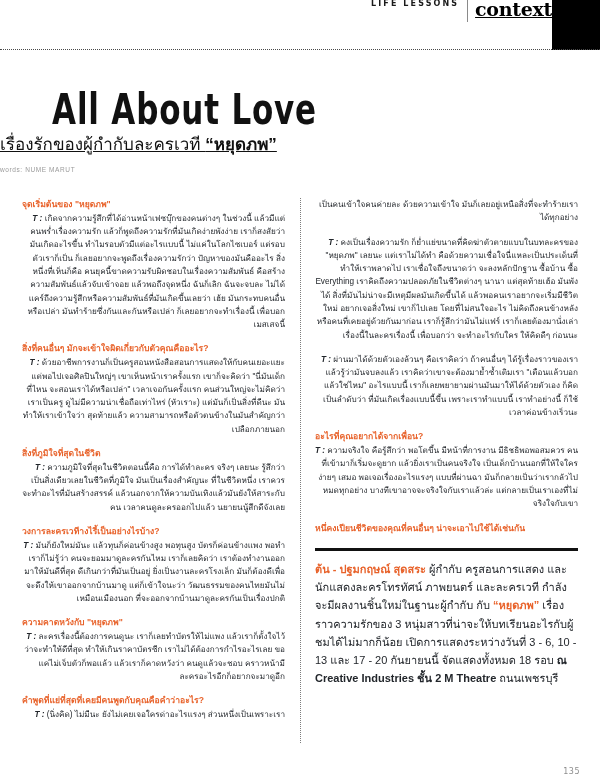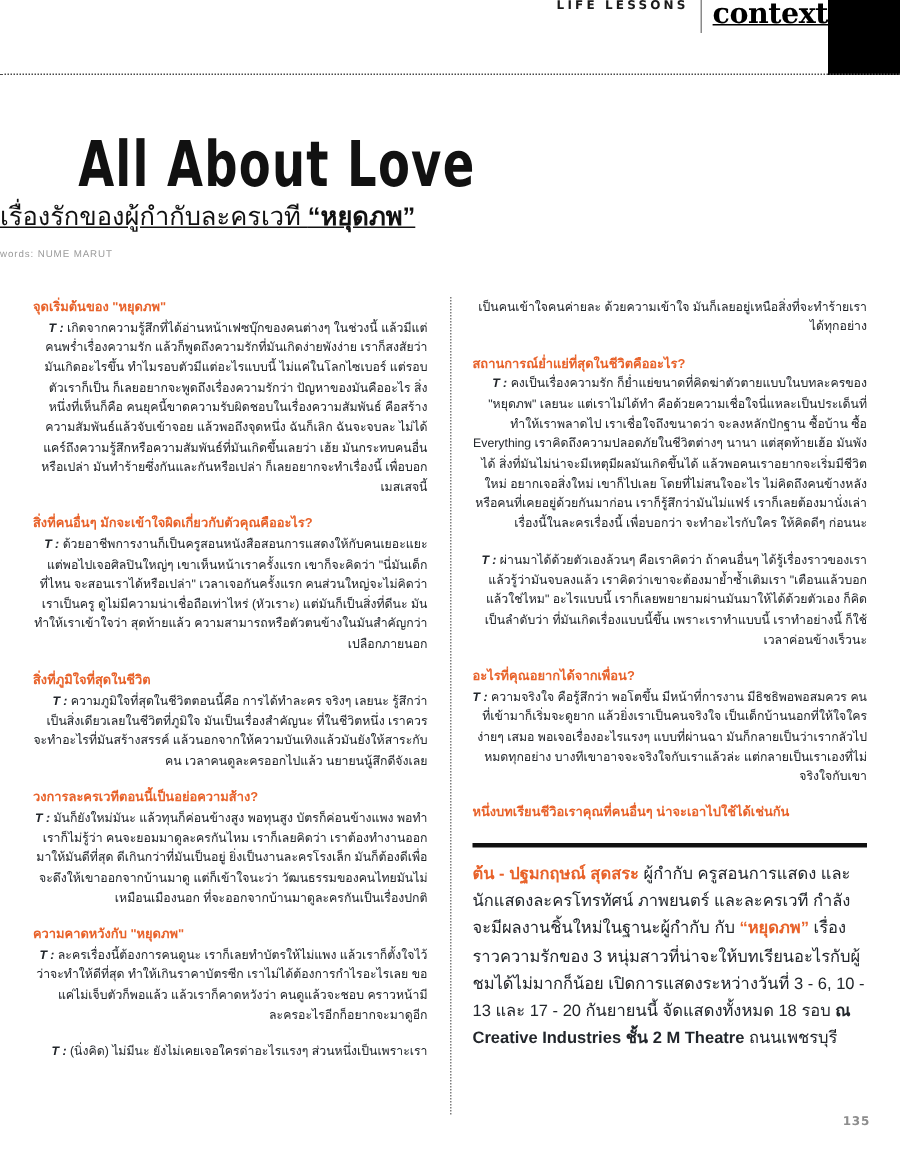--- a/index.html
+++ b/index.html
@@ -189,24 +189,24 @@
     line-height: 1.66;
   }
   .bio-text .name { color: #e8622a; font-weight: 700; }
   .bio-text .hl { color: #e8622a; font-weight: 700; }
   .bio-text .venue { font-weight: 700; color: #22262b; }
 
   
   .folio {
     position: absolute;
     right: 20px;
-    bottom: 28px;
+    bottom: 4px;
     font-family: "DejaVu Sans", "Liberation Sans", sans-serif;
     font-size: 8px;
-    font-weight: 700;
+    font-weight: 400;
     color: #8d8d8d;
     letter-spacing: 0.5px;
     margin-top: 28px;
   }
 </style>
 </head>
 <body>
 
 <div class="page">
 
@@ -241,61 +241,61 @@
         <div class="qa-q">สิ่งที่คนอื่นๆ มักจะเข้าใจผิดเกี่ยวกับตัวคุณคืออะไร?</div>
         <div class="qa-a"><span class="spk">T :</span><span> ด้วยอาชีพการงานก็เป็นครูสอนหนังสือสอนการแสดงให้กับคนเยอะแยะ แต่พอไปเจอศิลปินใหญ่ๆ เขาเห็นหน้าเราครั้งแรก เขาก็จะคิดว่า "นี่มันเด็กที่ไหน จะสอนเราได้หรือเปล่า" เวลาเจอกันครั้งแรก คนส่วนใหญ่จะไม่คิดว่าเราเป็นครู ดูไม่มีความน่าเชื่อถือเท่าไหร่ (หัวเราะ) แต่มันก็เป็นสิ่งที่ดีนะ มันทำให้เราเข้าใจว่า สุดท้ายแล้ว ความสามารถหรือตัวตนข้างในมันสำคัญกว่าเปลือกภายนอก</span></div>
       </div>
 
       <div class="qa">
         <div class="qa-q">สิ่งที่ภูมิใจที่สุดในชีวิต</div>
         <div class="qa-a"><span class="spk">T :</span><span> ความภูมิใจที่สุดในชีวิตตอนนี้คือ การได้ทำละคร จริงๆ เลยนะ รู้สึกว่าเป็นสิ่งเดียวเลยในชีวิตที่ภูมิใจ มันเป็นเรื่องสำคัญนะ ที่ในชีวิตหนึ่ง เราควรจะทำอะไรที่มันสร้างสรรค์ แล้วนอกจากให้ความบันเทิงแล้วมันยังให้สาระกับคน เวลาคนดูละครออกไปแล้ว นยายนนู้สึกดีจังเลย</span></div>
       </div>
 
       <div class="qa">
-        <div class="qa-q">วงการละครเวทีตอนนี้เป็นอย่อความส้าง?</div>
+        <div class="qa-q">วงการละครเวทีางไรี้เป็นอย่างไรบ้าง?</div>
         <div class="qa-a"><span class="spk">T :</span><span> มันก็ยังใหม่มันะ แล้วทุนก็ค่อนข้างสูง พอทุนสูง บัตรก็ค่อนข้างแพง พอทำเราก็ไม่รู้ว่า คนจะยอมมาดูละครกันไหม เราก็เลยคิดว่า เราต้องทำงานออกมาให้มันดีที่สุด ดีเกินกว่าที่มันเป็นอยู่ ยิ่งเป็นงานละครโรงเล็ก มันก็ต้องดีเพื่อจะดึงให้เขาออกจากบ้านมาดู แต่ก็เข้าใจนะว่า วัฒนธรรมของคนไทยมันไม่เหมือนเมืองนอก ที่จะออกจากบ้านมาดูละครกันเป็นเรื่องปกติ</span></div>
       </div>
 
       <div class="qa">
         <div class="qa-q">ความคาดหวังกับ "หยุดภพ"</div>
         <div class="qa-a"><span class="spk">T :</span><span> ละครเรื่องนี้ต้องการคนดูนะ เราก็เลยทำบัตรให้ไม่แพง แล้วเราก็ตั้งใจไว้ว่าจะทำให้ดีที่สุด ทำให้เกินราคาบัตรซีก เราไม่ได้ต้องการกำไรอะไรเลย ขอแค่ไม่เจ็บตัวก็พอแล้ว แล้วเราก็คาดหวังว่า คนดูแล้วจะชอบ คราวหน้ามีละครอะไรอีกก็อยากจะมาดูอีก</span></div>
       </div>
 
       <div class="qa">
+        <div class="qa-q">คำพูดที่แย่ที่สุดที่เคยมีคนพูดกับคุณคือคำว่าอะไร?</div>
         <div class="qa-a"><span class="spk">T :</span><span> (นิ่งคิด) ไม่มีนะ ยังไม่เคยเจอใครด่าอะไรแรงๆ ส่วนหนึ่งเป็นเพราะเรา</span></div>
       </div>
 
     </div>
 
     <div class="col-divider">
       <div class="dots"></div>
     </div>
 
     <div class="col">
 
       <div class="qa">
         <div class="qa-a">เป็นคนเข้าใจคนค่ายละ ด้วยความเข้าใจ มันก็เลยอยู่เหนือสิ่งที่จะทำร้ายเราได้ทุกอย่าง</div>
       </div>
 
       <div class="qa">
-        <div class="qa-q">สถานการณ์ย่ำแย่ที่สุดในชีวิตคืออะไร?</div>
         <div class="qa-a"><span class="spk">T :</span><span> คงเป็นเรื่องความรัก ก็ย่ำแย่ขนาดที่คิดฆ่าตัวตายแบบในบทละครของ "หยุดภพ" เลยนะ แต่เราไม่ได้ทำ คือด้วยความเชื่อใจนี่แหละเป็นประเด็นที่ทำให้เราพลาดไป เราเชื่อใจถึงขนาดว่า จะลงหลักปักฐาน ซื้อบ้าน ซื้อ Everything เราคิดถึงความปลอดภัยในชีวิตต่างๆ นานา แต่สุดท้ายเฮ้อ มันพังได้ สิ่งที่มันไม่น่าจะมีเหตุมีผลมันเกิดขึ้นได้ แล้วพอคนเราอยากจะเริ่มมีชีวิตใหม่ อยากเจอสิ่งใหม่ เขาก็ไปเลย โดยที่ไม่สนใจอะไร ไม่คิดถึงคนข้างหลัง หรือคนที่เคยอยู่ด้วยกันมาก่อน เราก็รู้สึกว่ามันไม่แฟร์ เราก็เลยต้องมานั่งเล่าเรื่องนี้ในละครเรื่องนี้ เพื่อบอกว่า จะทำอะไรกับใคร ให้คิดดีๆ ก่อนนะ</span></div>
       </div>
 
       <div class="qa">
         <div class="qa-a"><span class="spk">T :</span><span> ผ่านมาได้ด้วยตัวเองล้วนๆ คือเราคิดว่า ถ้าคนอื่นๆ ได้รู้เรื่องราวของเราแล้วรู้ว่ามันจบลงแล้ว เราคิดว่าเขาจะต้องมาย้ำซ้ำเติมเรา "เตือนแล้วบอกแล้วใช่ไหม" อะไรแบบนี้ เราก็เลยพยายามผ่านมันมาให้ได้ด้วยตัวเอง ก็คิดเป็นลำดับว่า ที่มันเกิดเรื่องแบบนี้ขึ้น เพราะเราทำแบบนี้ เราทำอย่างนี้ ก็ใช้เวลาค่อนข้างเร็วนะ</span></div>
       </div>
 
       <div class="qa">
         <div class="qa-q">อะไรที่คุณอยากได้จากเพื่อน?</div>
         <div class="qa-a"><span class="spk">T :</span><span> ความจริงใจ คือรู้สึกว่า พอโตขึ้น มีหน้าที่การงาน มีธิชธิพอพอสมควร คนที่เข้ามาก็เริ่มจะดูยาก แล้วยิ่งเราเป็นคนจริงใจ เป็นเด็กบ้านนอกที่ให้ใจใครง่ายๆ เสมอ พอเจอเรื่องอะไรแรงๆ แบบที่ผ่านฉา มันก็กลายเป็นว่าเรากลัวไปหมดทุกอย่าง บางทีเขาอาจจะจริงใจกับเราแล้วล่ะ แต่กลายเป็นเราเองที่ไม่จริงใจกับเขา</span></div>
       </div>
 
       <div class="qa">
-        <div class="qa-q">หนึ่งบทเรียนชีวิอเราคุณที่คนอื่นๆ น่าจะเอาไปใช้ได้เช่นกัน</div>
+        <div class="qa-q">หนึ่คงเปียนชีวิตของคุณที่คนอื่นๆ น่าจะเอาไปใช้ได้เช่นกัน</div>
       </div>
 
       <div class="bio-rule"></div>
       <div class="bio-text"><span class="name">ต้น - ปฐมกฤษณ์ สุดสระ</span><span> ผู้กำกับ ครูสอนการแสดง และนักแสดงละครโทรทัศน์ ภาพยนตร์ และละครเวที กำลังจะมีผลงานชิ้นใหม่ในฐานะผู้กำกับ กับ </span><span class="hl">“หยุดภพ”</span><span> เรื่องราวความรักของ 3 หนุ่มสาวที่น่าจะให้บทเรียนอะไรกับผู้ชมได้ไม่มากก็น้อย เปิดการแสดงระหว่างวันที่ 3 - 6, 10 - 13 และ 17 - 20 กันยายนนี้ จัดแสดงทั้งหมด 18 รอบ </span><span class="venue">ณ Creative Industries ชั้น 2 M Theatre</span><span> ถนนเพชรบุรี</span></div>
 
     </div>
   </div>
 
   <div class="folio">135</div>
 

